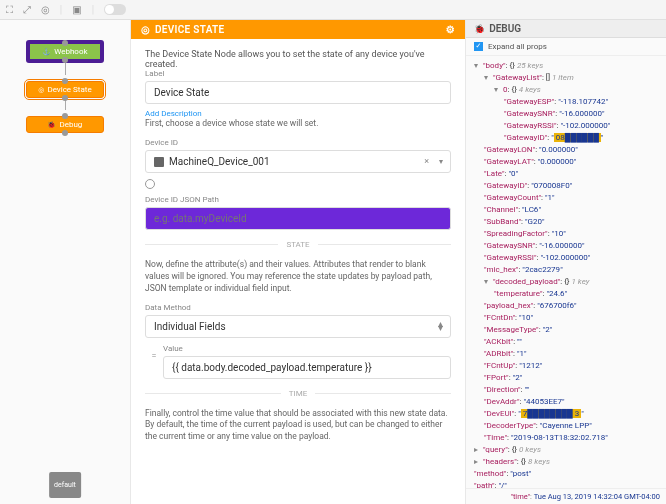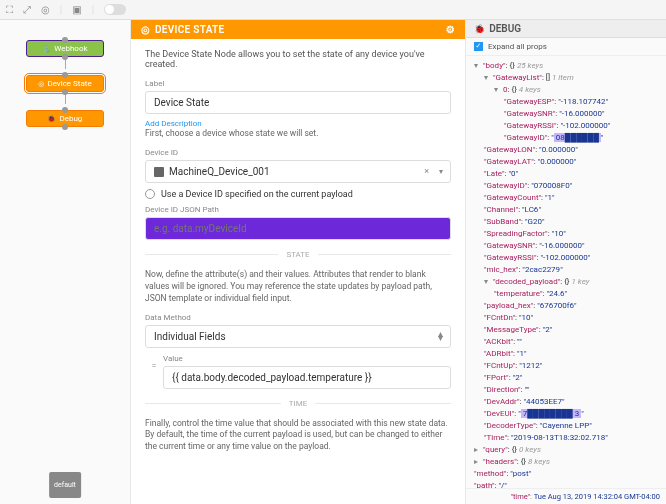--- a/index.html
+++ b/index.html
@@ -4,33 +4,33 @@
 <style>
 *{box-sizing:border-box;margin:0;padding:0;font-family:-apple-system,BlinkMacSystemFont,"Segoe UI",Roboto,sans-serif}
 body{background:#fff;font-size:10px;color:#333;width:666px;height:504px;overflow:hidden;display:flex;flex-direction:column}
 .topbar{height:20px;background:#f5f5f5;border-bottom:1px solid #e0e0e0;display:flex;align-items:center;padding:0 6px;gap:10px}
 .topbar .icon{color:#888;font-size:10px;cursor:pointer}
 .toggle{width:22px;height:11px;background:#ddd;border-radius:6px;position:relative}
 .toggle::after{content:"";position:absolute;width:9px;height:9px;background:#fff;border-radius:50%;top:1px;left:1px}
 .main{display:flex;flex:1;overflow:hidden}
 .canvas{width:130px;background:#fafafa;position:relative;padding:20px 10px}
 .node{border-radius:3px;padding:3px 6px;font-size:8px;color:#fff;margin:0 auto 18px;width:78px;text-align:center;position:relative}
-.node.green{background:#8bc34a;border:1px solid #4c1d95}
+.node.green{background:#8bc34a;border:4px solid #4c1d95}
 .node.orange{background:#ff9800;border:1px solid #f57c00}
 .node::before,.node::after{content:"";position:absolute;width:6px;height:6px;background:#999;border-radius:50%;left:50%;transform:translateX(-50%)}
 .node::before{top:-4px}
 .node::after{bottom:-4px}
 .node .nicon{margin-right:3px;font-size:7px}
 .connector{width:1px;height:12px;background:#aaa;margin:-18px auto 6px}
 .badge-default{position:absolute;bottom:6px;left:50%;transform:translateX(-50%);background:#888;color:#fff;font-size:7px;padding:9px 5px;border-radius:2px}
 .panel{flex:1;background:#fff;border-left:1px solid #e8e8e8;border-right:1px solid #e8e8e8;display:flex;flex-direction:column;overflow:hidden}
 .panel-head{background:#ff9800;color:#fff;padding:4px 10px;display:flex;align-items:center;justify-content:space-between;font-size:10px;font-weight:600;text-transform:uppercase;letter-spacing:.3px}
 .panel-head .gear{color:#fff;font-size:10px}
 .panel-body{padding:10px 14px;overflow-y:auto;flex:1;font-size:9px;color:#555}
-.desc{margin-bottom:10px;font-size:9px}
+.desc{font-size:9px}
 .form-label{font-size:8px;color:#888;margin-bottom:3px;display:block}
 .form-input{width:100%;border:1px solid #ddd;border-radius:3px;padding:5px 8px;font-size:10px;color:#333;background:#fff}
 .form-input.disabled{background:#6d28d9;color:#aaa}
 .link{color:#2196f3;font-size:8px;margin-top:5px;display:inline-block;cursor:pointer}
 .divider{display:flex;align-items:center;margin:10px 0;font-size:8px;color:#aaa}
 .divider::before,.divider::after{content:"";flex:1;height:1px;background:#e8e8e8}
 .divider span{padding:0 8px}
 .helptext{font-size:8.5px;color:#666;margin-bottom:8px;line-height:1.4}
 .radio-row{display:flex;align-items:center;margin:6px 0;font-size:9px;color:#333}
 .radio{width:10px;height:10px;border:1px solid #999;border-radius:50%;margin-right:6px;flex-shrink:0;position:relative}
@@ -51,21 +51,21 @@
 .debug-tree{flex:1;overflow-y:auto;padding:4px 4px 4px 8px;font-size:8px;line-height:1.5}
 .tree-row{white-space:nowrap}
 .key{color:#a71d5d}
 .str{color:#183691}
 .caret{color:#888;margin-right:2px;display:inline-block;width:7px}
 .comment{color:#999;font-style:italic}
 .ind0{padding-left:0}
 .ind1{padding-left:10px}
 .ind2{padding-left:20px}
 .ind3{padding-left:30px}
-.hl{background:#c4b5fd;padding:0 2px}
+.hl{background:#eab308;padding:0 2px}
 .debug-footer{border-top:1px solid #eee;padding:3px 6px;font-size:7.5px;color:#888;text-align:right}
 .cdevice{display:flex;align-items:flex-end}
 .cdevice .cubeicon{width:10px;height:10px;background:#666;margin-right:5px;border-radius:1px}
 </style>
 </head>
 <body>
 
 <div class="topbar">
   <span class="icon">⛶</span>
   <span class="icon">⤢</span>
@@ -106,21 +106,20 @@
         <div class="form-input cdevice">
             <span class="cubeicon"></span>
             <span>MachineQ_Device_001</span>
           </div>
         <span class="x">×</span>
         <span class="chev">▾</span>
       </div>
 
       <div class="radio-row">
           <span class="radio"></span>
-          <span>Use a Device ID specified on the current payload</span>
         </div>
 
       <label class="form-label">Device ID JSON Path</label>
       <input class="form-input disabled" placeholder="e.g. data.myDeviceId" style="">
 
       <div class="divider">
           <span>STATE</span>
         </div>
       <div class="helptext">Now, define the attribute(s) and their values. Attributes that render to blank values will be ignored. You may reference the state updates by payload path, JSON template or individual field input.</div>
 

